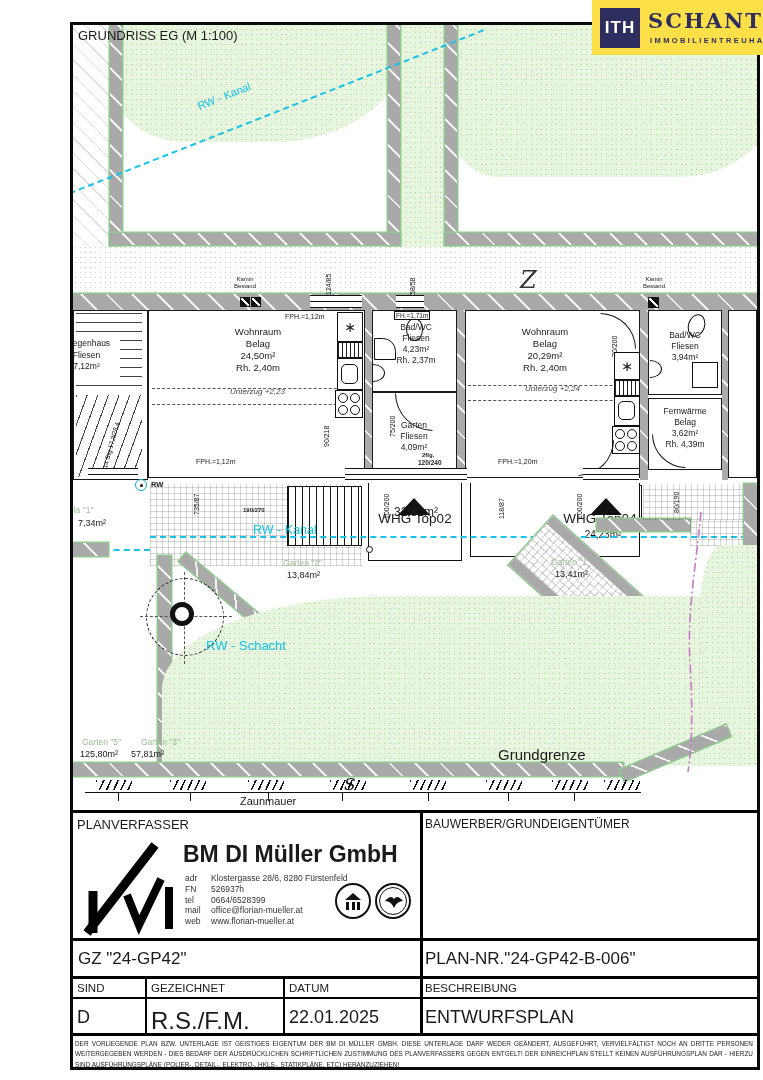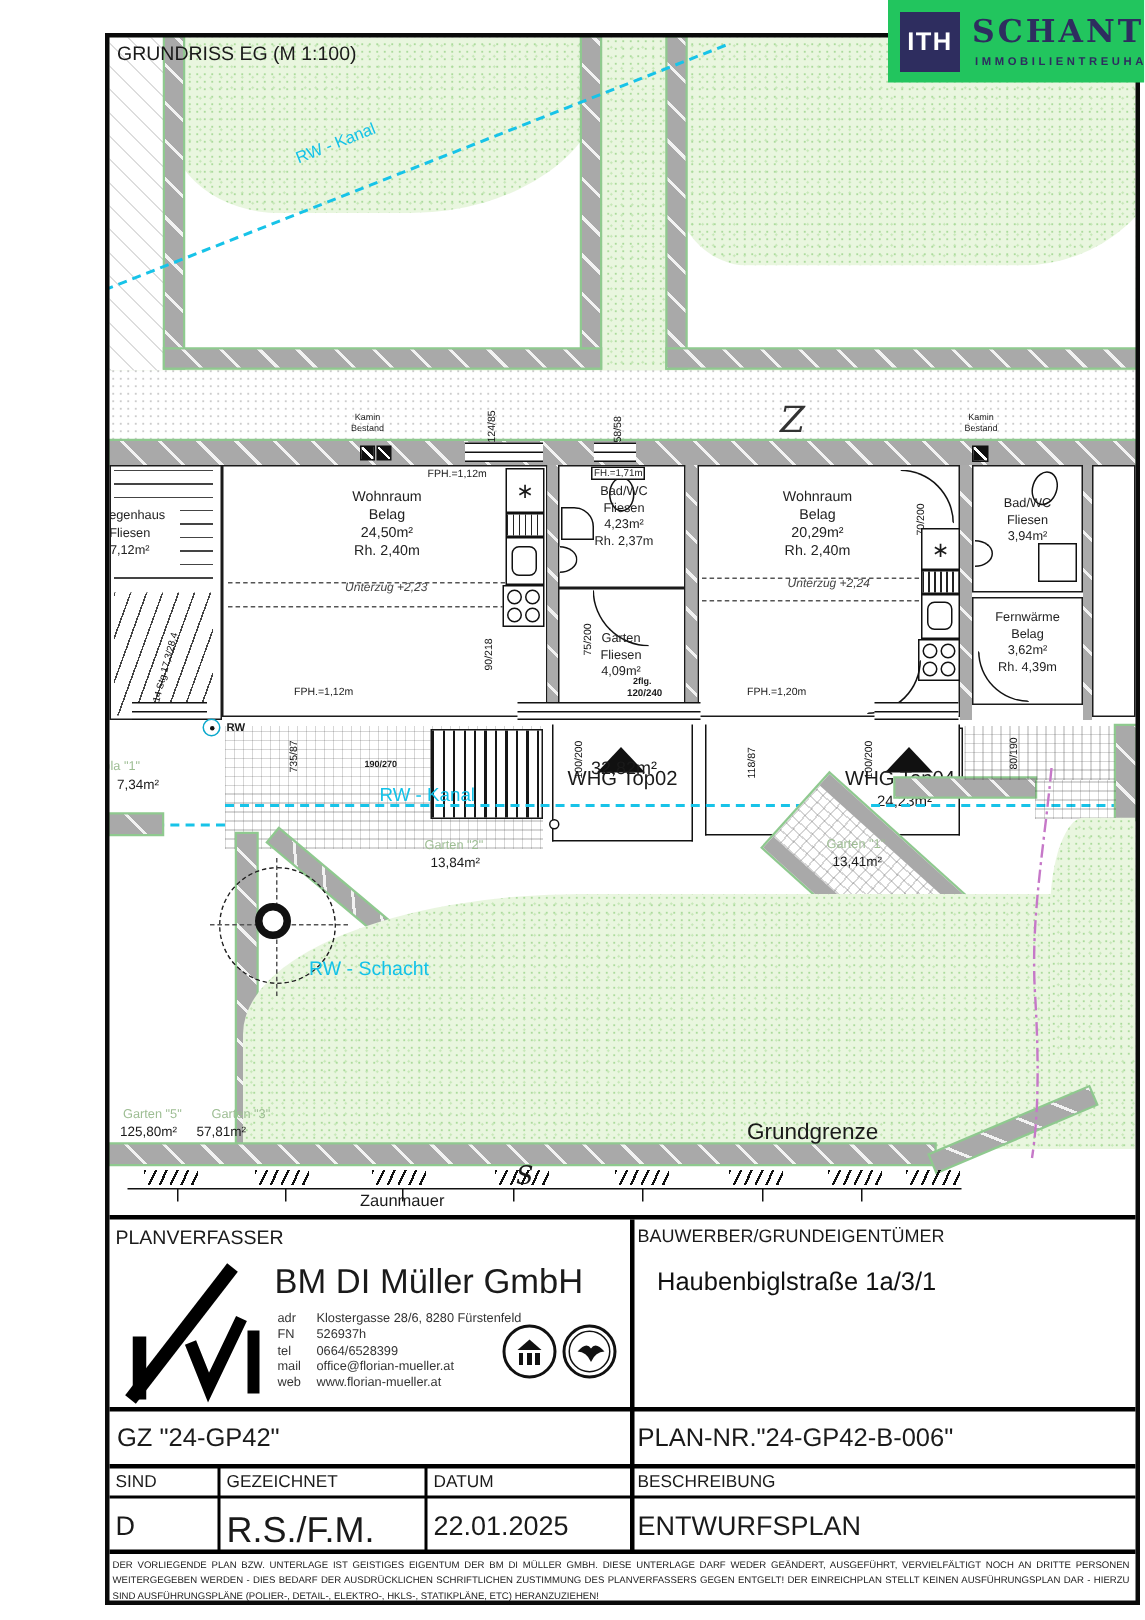--- a/index.html
+++ b/index.html
@@ -305,40 +305,39 @@
 
     <div class="a t" style="left:4px;top:4px;font-size:13px">PLANVERFASSER</div>
     <div class="a t" style="left:352px;top:4px;font-size:12px">BAUWERBER/GRUNDEIGENTÜMER</div>
 
     <svg class="a" style="left:8px;top:26px" width="102" height="98" viewBox="0 0 102 98">
       <polyline points="12,94 12,52" fill="none" stroke="#000" stroke-width="9"></polyline>
       <polyline points="6,94 74,6" fill="none" stroke="#000" stroke-width="9"></polyline>
       <polyline points="46,56 58,86 80,40" fill="none" stroke="#000" stroke-width="8"></polyline>
       <polyline points="88,48 88,90" fill="none" stroke="#000" stroke-width="8"></polyline>
     </svg>
-    <div class="a t" style="left:110px;top:28px;font-size:23px;font-weight:normal">BM DI Müller GmbH</div>
+    <div class="a t" style="left:110px;top:28px;font-size:23px;font-weight:bold">BM DI Müller GmbH</div>
     <div class="a" style="left:112px;top:60px;font-size:8.5px;line-height:10.8px;color:#333">
       <div><span class="tbkey">adr</span><span>Klostergasse 28/6, 8280 Fürstenfeld</span></div>
       <div><span class="tbkey">FN</span><span>526937h</span></div>
       <div><span class="tbkey">tel</span><span>0664/6528399</span></div>
       <div><span class="tbkey">mail</span><span>office@florian-mueller.at</span></div>
       <div><span class="tbkey">web</span><span>www.florian-mueller.at</span></div>
     </div>
     <div class="a" style="left:262px;top:70px;width:36px;height:36px;border:2px solid #111;border-radius:50%">
       <div class="a" style="left:8px;top:8px;width:0;height:0;border-left:8px solid transparent;border-right:8px solid transparent;border-bottom:7px solid #111"></div>
       <div class="a" style="left:9px;top:17px;width:14px;height:8px;background-image:repeating-linear-gradient(90deg,#111 0 3px,transparent 3px 5.5px)"></div>
     </div>
     <div class="a" style="left:302px;top:70px;width:36px;height:36px;border:2px solid #111;border-radius:50%">
       <div class="a" style="left:2px;top:2px;width:28px;height:28px;border:1px solid #111;border-radius:50%"></div>
       <svg class="a" style="left:7px;top:9px" width="20" height="16" viewBox="0 0 20 16">
         <path d="M1 7 Q7 0 10 5 Q13 0 19 7 Q13 7 10 14 Q7 7 1 7 Z" fill="#111"></path>
       </svg>
     </div>
     <div class="a" style="left:365px;top:30px;font-size:17px;line-height:24px;color:#111">
-      <div>Haubenbiglstraße 1a/3/1</div>
     </div>
 
     <div class="a t" style="left:5px;top:136px;font-size:17px">GZ "24-GP42"</div>
     <div class="a t" style="left:352px;top:136px;font-size:17px">PLAN-NR."24-GP42-B-006"</div>
 
     <div class="a t" style="left:4px;top:169px;font-size:11.5px">SIND</div>
     <div class="a t" style="left:78px;top:169px;font-size:11.5px">GEZEICHNET</div>
     <div class="a t" style="left:216px;top:169px;font-size:11.5px">DATUM</div>
     <div class="a t" style="left:352px;top:169px;font-size:11.5px">BESCHREIBUNG</div>
 
@@ -351,21 +350,21 @@
   </div>
 
   <div class="a" style="left:70px;top:22px;width:690px;height:1048px;border:3px solid #0a0a0a;z-index:55;pointer-events:none"></div>
   <div class="a" style="left:0;top:0;width:70px;height:1080px;background:#fff;z-index:60"></div>
   <div class="a" style="left:0;top:0;width:763px;height:22px;background:#fff;z-index:60"></div>
   <div class="a" style="left:760px;top:0;width:3px;height:1080px;background:#fff;z-index:60"></div>
   <div class="a" style="left:0;top:1070px;width:763px;height:10px;background:#fff;z-index:60"></div>
 
   <div class="a t" style="left:78px;top:28px;font-size:13px;z-index:58">GRUNDRISS EG (M 1:100)</div>
 
-  <div class="a" style="left:592px;top:0;width:171px;height:55px;background:#22c55e;z-index:70">
+  <div class="a" style="left:592px;top:0;width:171px;height:55px;background:#fde047;z-index:70">
     <div class="a" style="left:8px;top:8px;width:40px;height:40px;background:#2e2d5f;color:#fff;text-align:center;font-size:17px;font-weight:bold;line-height:40px;letter-spacing:1px">
       <span>ITH</span>
     </div>
     <div class="a" style="left:56px;top:8px;font-family:'DejaVu Serif',serif;font-weight:bold;font-size:21px;letter-spacing:2px;color:#2e2d5f">SCHANTL</div>
     <div class="a" style="left:58px;top:36px;font-size:7.5px;letter-spacing:2.4px;color:#2e2d5f;font-weight:bold">IMMOBILIENTREUHAND</div>
   </div>
 
 </div>
 
 </body></html>

